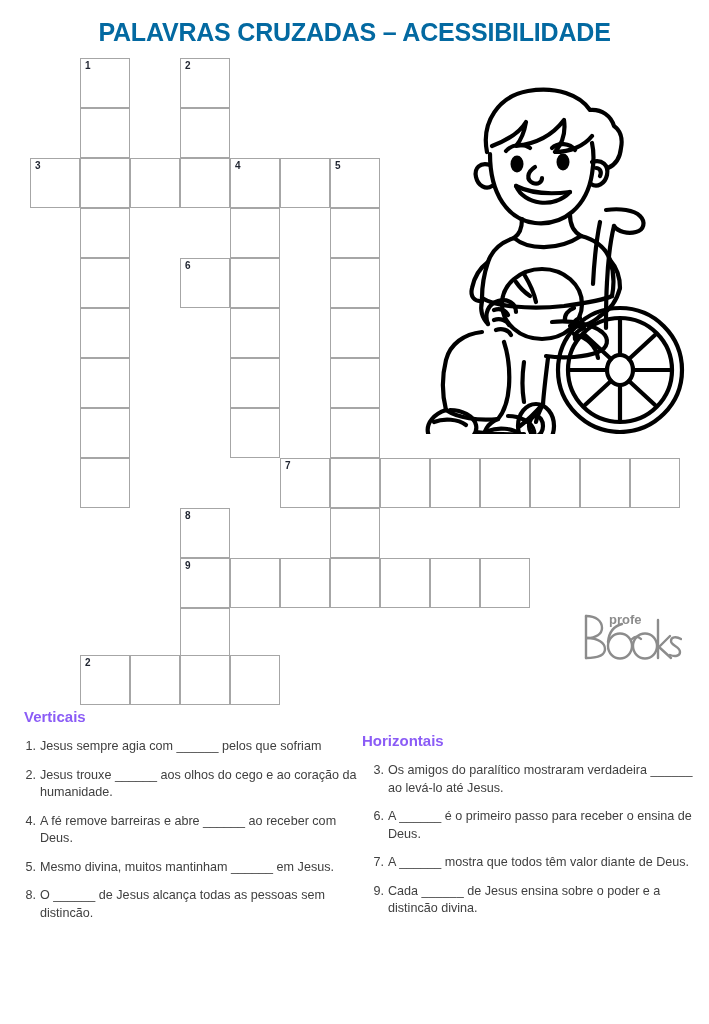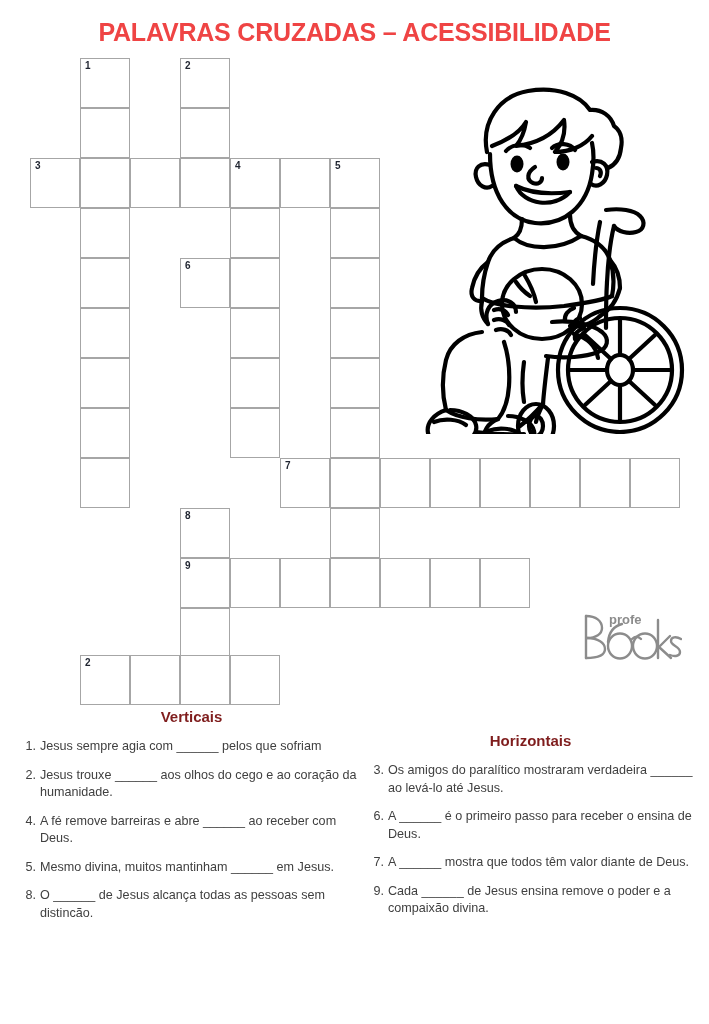--- a/index.html
+++ b/index.html
@@ -19,21 +19,21 @@
   
   #page-title {
     position: absolute;
     top: 18px;
     left: 0;
     width: 709px;
     text-align: center;
     font-size: 25px;
     font-weight: bold;
     letter-spacing: -0.2px;
-    color: #ef4444;
+    color: #0369a1;
   }
 
   
   #crossword {
     position: absolute;
     top: 0;
     left: 0;
     width: 709px;
     height: 700px;
   }
@@ -78,24 +78,23 @@
 
   
   .clue-col {
     position: absolute;
     top: 708px;
   }
   #col-verticais { left: 14px;  width: 345px; }
   #col-horizontais { left: 362px; width: 337px; margin-top: 24px; }
 
   .clue-heading {
-    text-align: center;
     font-size: 15px;
     font-weight: bold;
-    color: #7f1d1d;
+    color: #8b5cf6;
     margin: 0 0 13px 0;
   }
   #col-verticais .clue-heading { padding-left: 10px; }
   #col-horizontais .clue-heading { padding-left: 0px; }
 
   ol.clue-list {
     list-style: none;
     margin: 0;
     padding: 0;
   }
@@ -371,16 +370,16 @@
       <li>
         <span class="cnum">6.</span>
         <span class="ctext">A ______ é o primeiro passo para receber o ensina de Deus.</span>
       </li>
       <li>
         <span class="cnum">7.</span>
         <span class="ctext">A ______ mostra que todos têm valor diante de Deus.</span>
       </li>
       <li>
         <span class="cnum">9.</span>
-        <span class="ctext">Cada ______ de Jesus ensina remove o poder e a compaixão divina.</span>
+        <span class="ctext">Cada ______ de Jesus ensina sobre o poder e a distincão divina.</span>
       </li>
     </ol>
 </div>
 
 </body></html>

